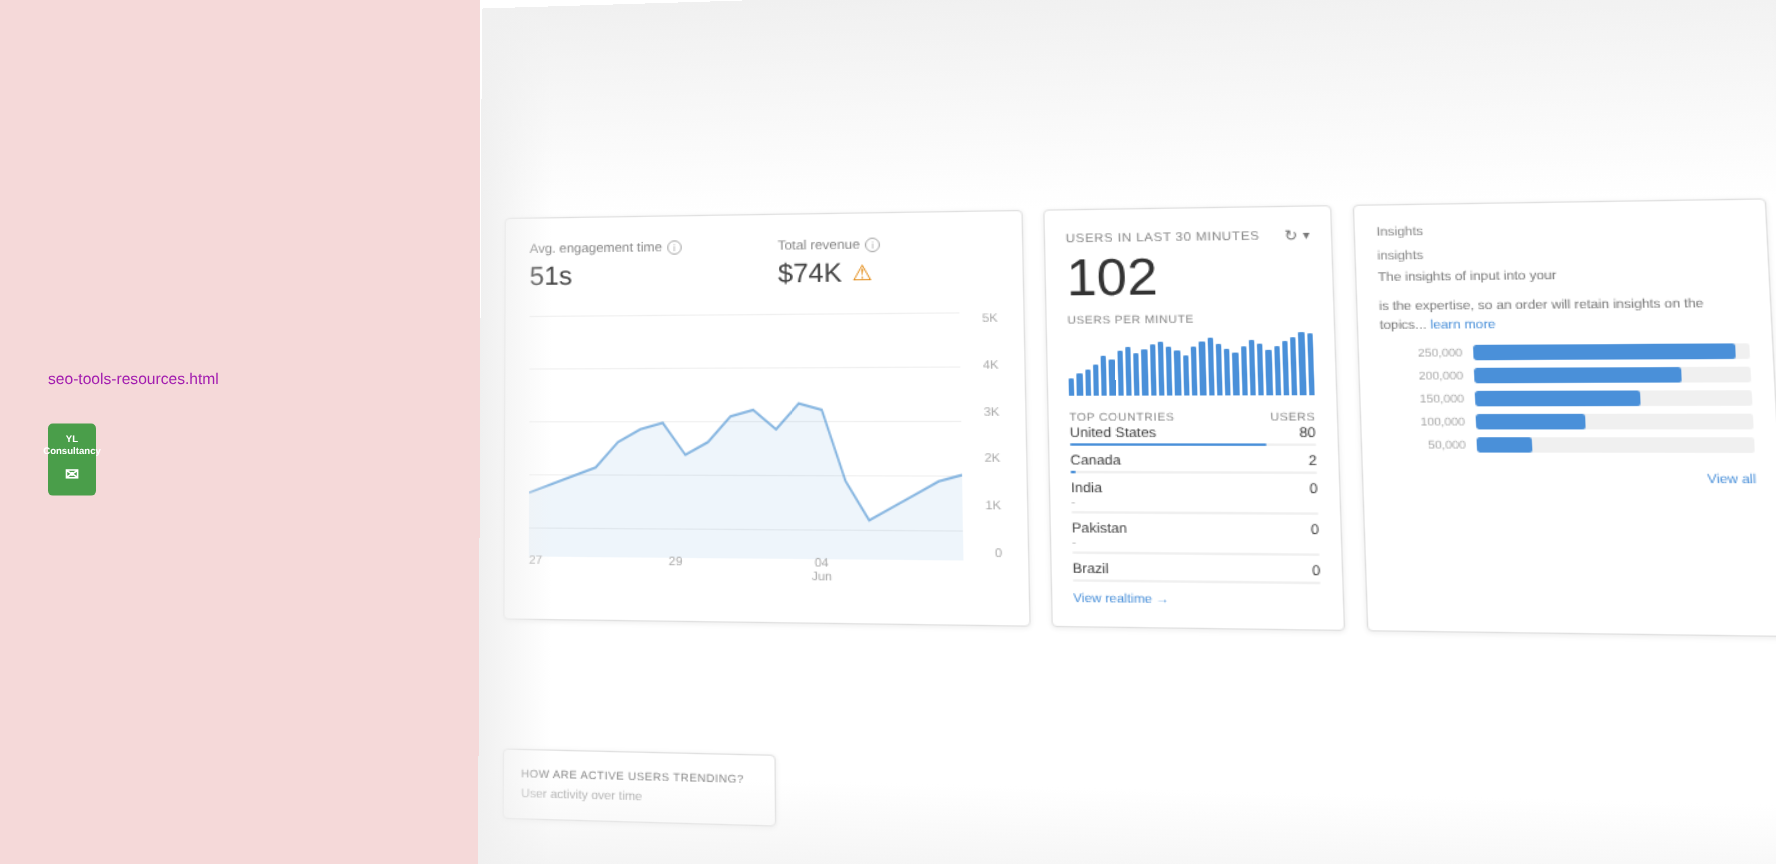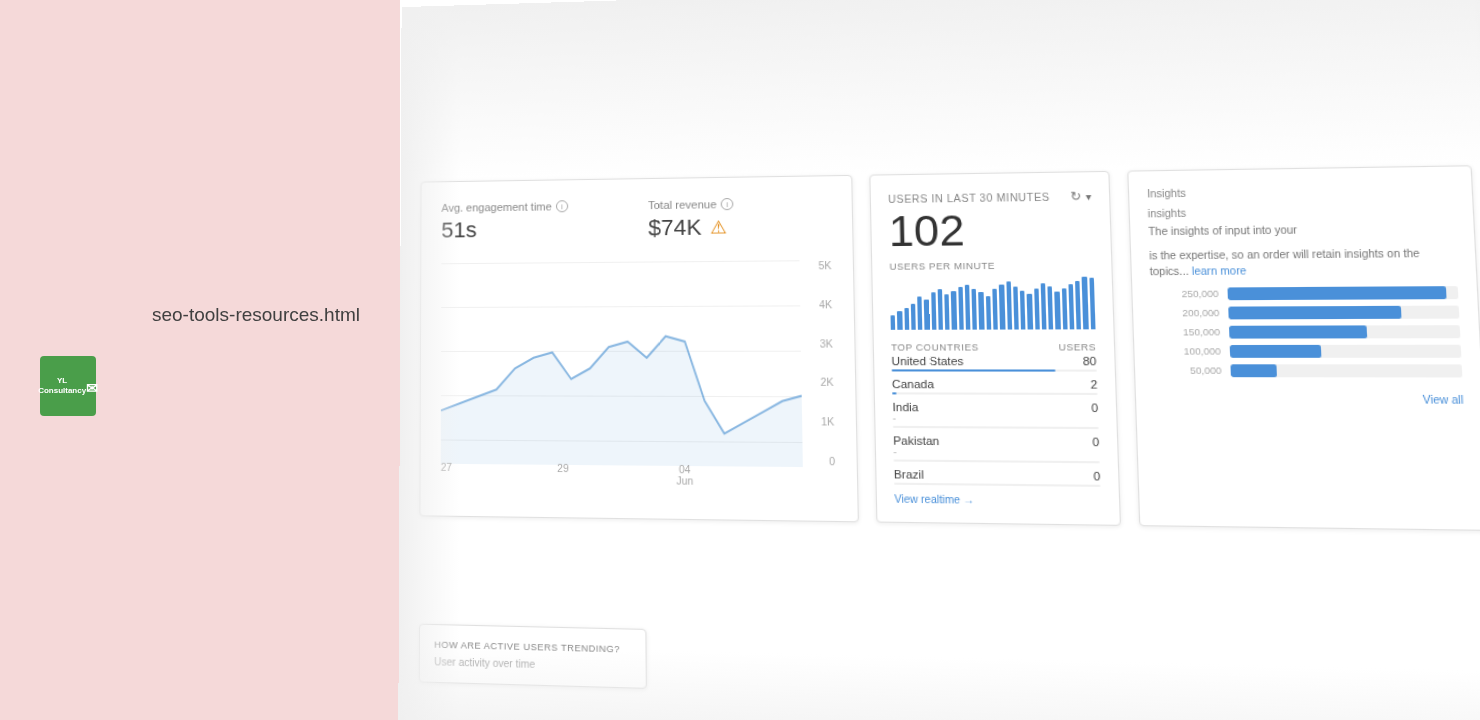--- a/index.html
+++ b/index.html
@@ -26,33 +26,32 @@
 
     .left-title {
       font-size: 32px;
       font-weight: 700;
       color: #222;
       margin-bottom: 10px;
       line-height: 1.2;
     }
 
     .left-url {
-      font-size: 19px;
-      color: #404040;
+      font-size: 13px;
+      color: #a21caf;
       margin-bottom: 30px;
-      text-align: right;
     }
 
     .left-logo {
-      width: 56px;
+      width: 40px;
       height: 60px;
       background: #4a9e4a;
       border-radius: 4px;
       display: flex;
-      flex-direction: row;
+      flex-direction: column;
       align-items: center;
       justify-content: center;
       font-size: 8px;
       color: white;
       font-weight: bold;
       text-align: center;
       line-height: 1.3;
     }
 
     .left-logo .logo-icon {

